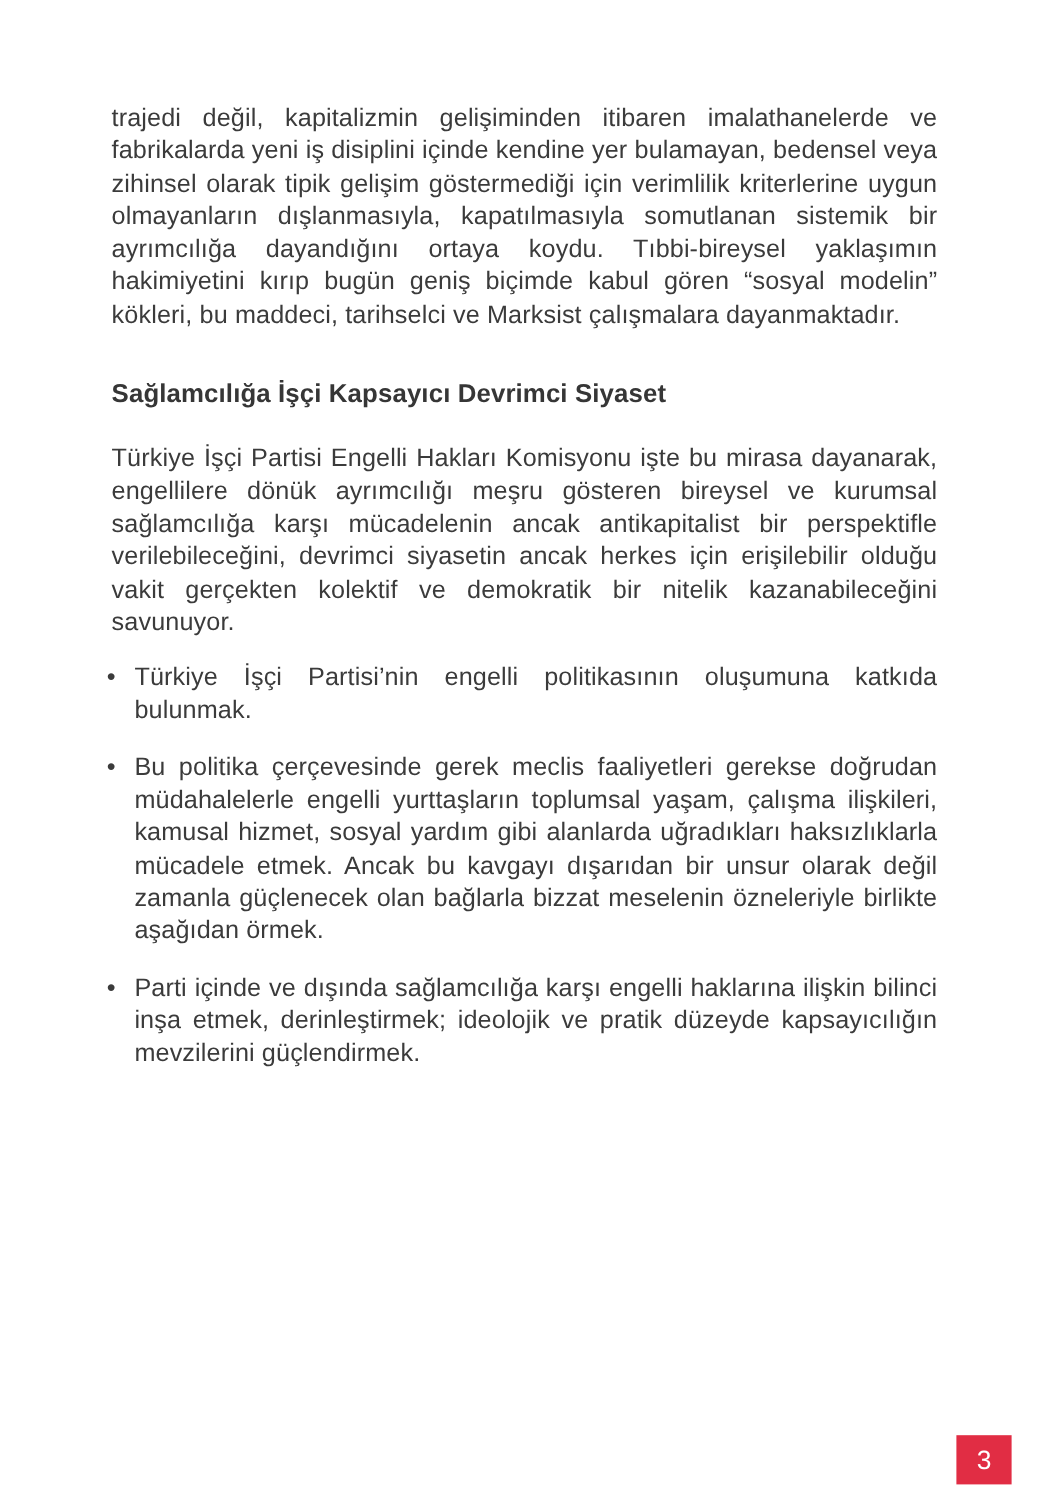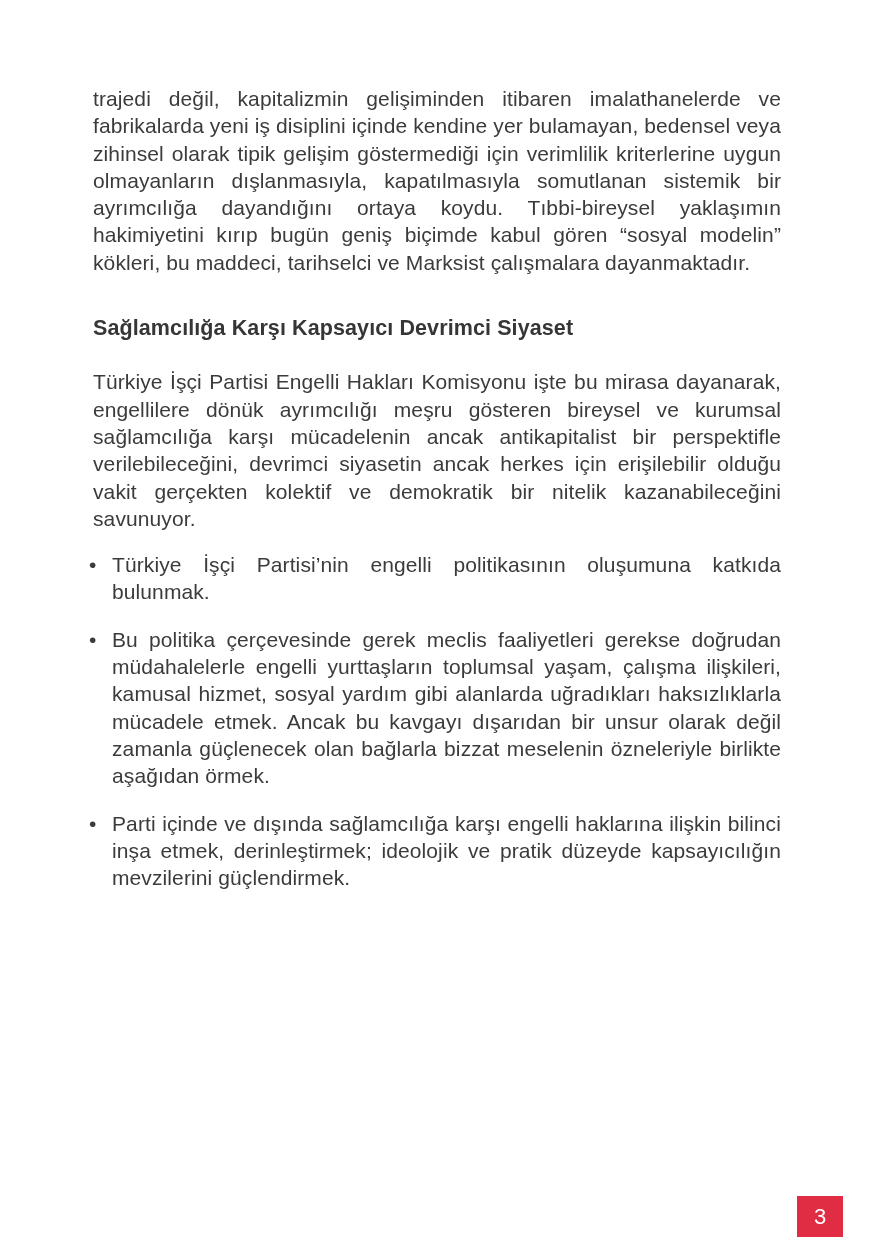--- a/index.html
+++ b/index.html
@@ -70,21 +70,21 @@
   }
 </style>
 </head>
 <body>
 
 <div class="page">
   <div class="content">
 
     <p>trajedi değil, kapitalizmin gelişiminden itibaren imalathanelerde ve fabrikalarda yeni iş disiplini içinde kendine yer bulamayan, bedensel veya zihinsel olarak tipik gelişim göstermediği için verimlilik kriterlerine uygun olmayanların dışlanmasıyla, kapatılmasıyla somutlanan sistemik bir ayrımcılığa dayandığını ortaya koydu. Tıbbi-bireysel yaklaşımın hakimiyetini kırıp bugün geniş biçimde kabul gören “sosyal modelin” kökleri, bu maddeci, tarihselci ve Marksist çalışmalara dayanmaktadır.</p>
 
-    <h2 class="section-heading">Sağlamcılığa Karşı Kapsayıcı Devrimci Siyaset</h2>
+    <h2 class="section-heading">Sağlamcılığa İşçi Kapsayıcı Devrimci Siyaset</h2>
 
     <p>Türkiye İşçi Partisi Engelli Hakları Komisyonu işte bu mirasa dayanarak, engellilere dönük ayrımcılığı meşru gösteren bireysel ve kurumsal sağlamcılığa karşı mücadelenin ancak antikapitalist bir perspektifle verilebileceğini, devrimci siyasetin ancak herkes için erişilebilir olduğu vakit gerçekten kolektif ve demokratik bir nitelik kazanabileceğini savunuyor.</p>
 
 
     <ul class="bullet-list">
       <li>
         <span class="bullet-marker">•</span>
         <span>Türkiye İşçi Partisi’nin engelli politikasının oluşumuna katkıda bulunmak.</span>
       </li>
       <li>

